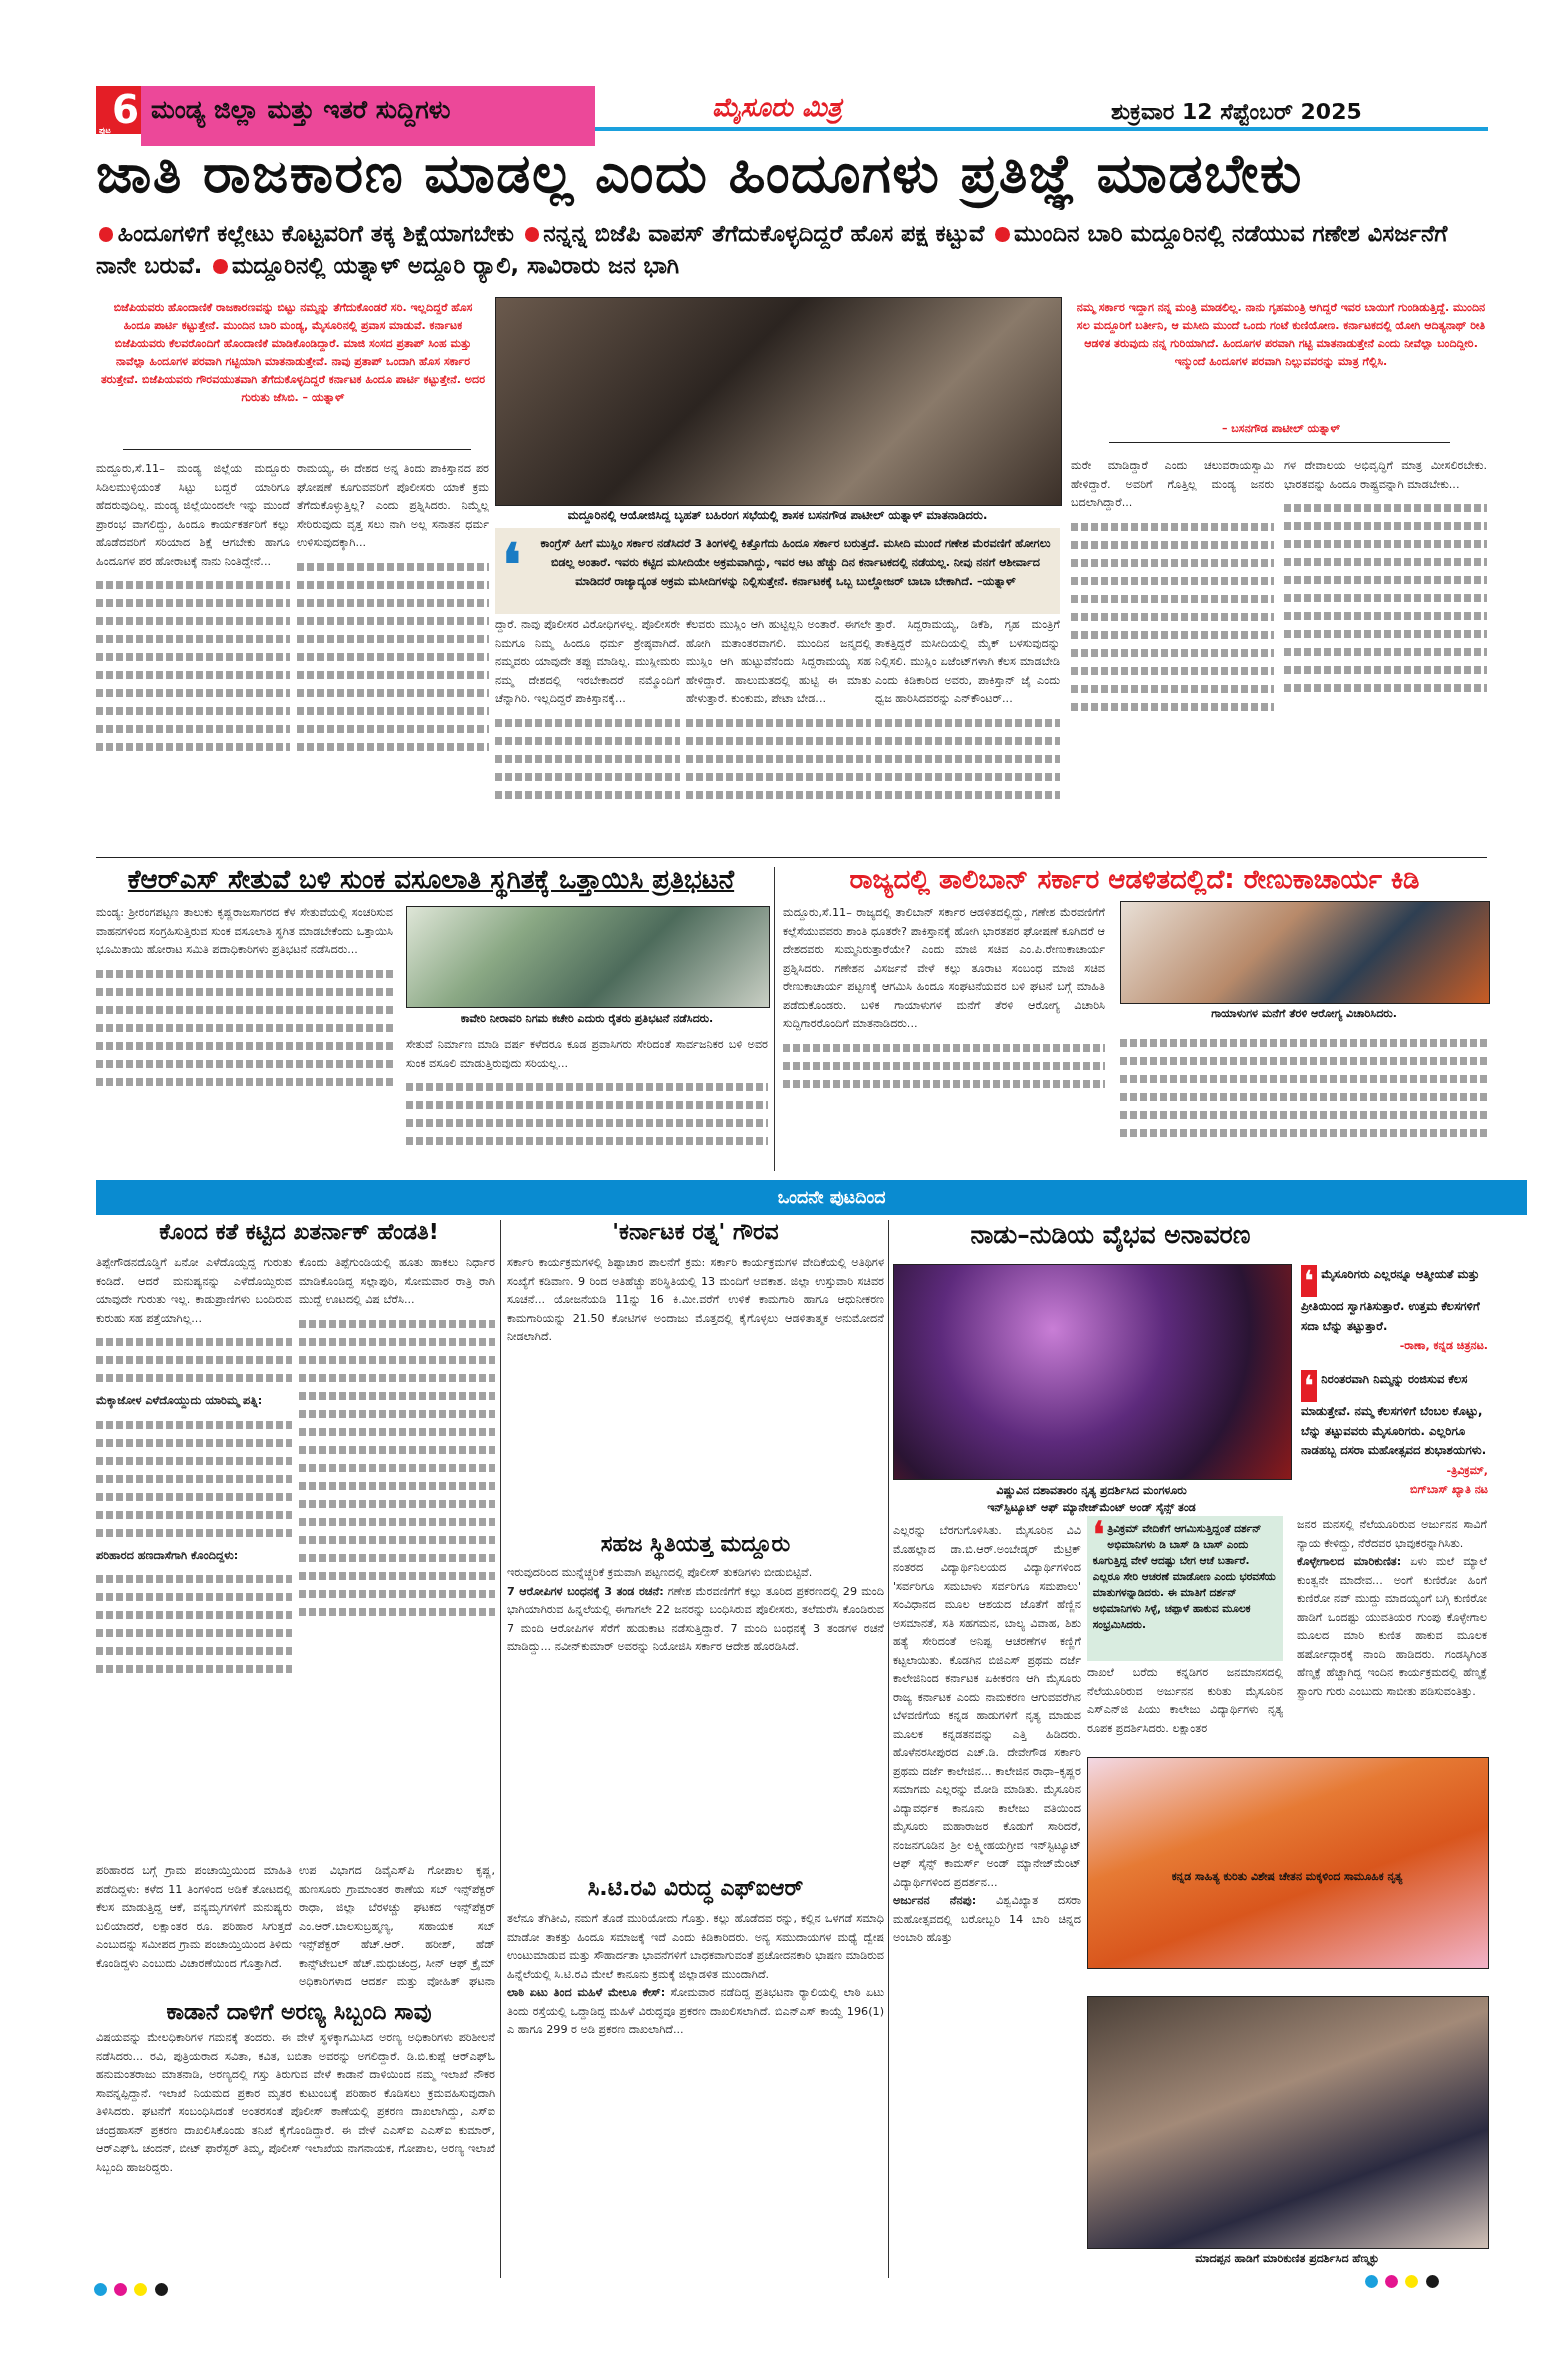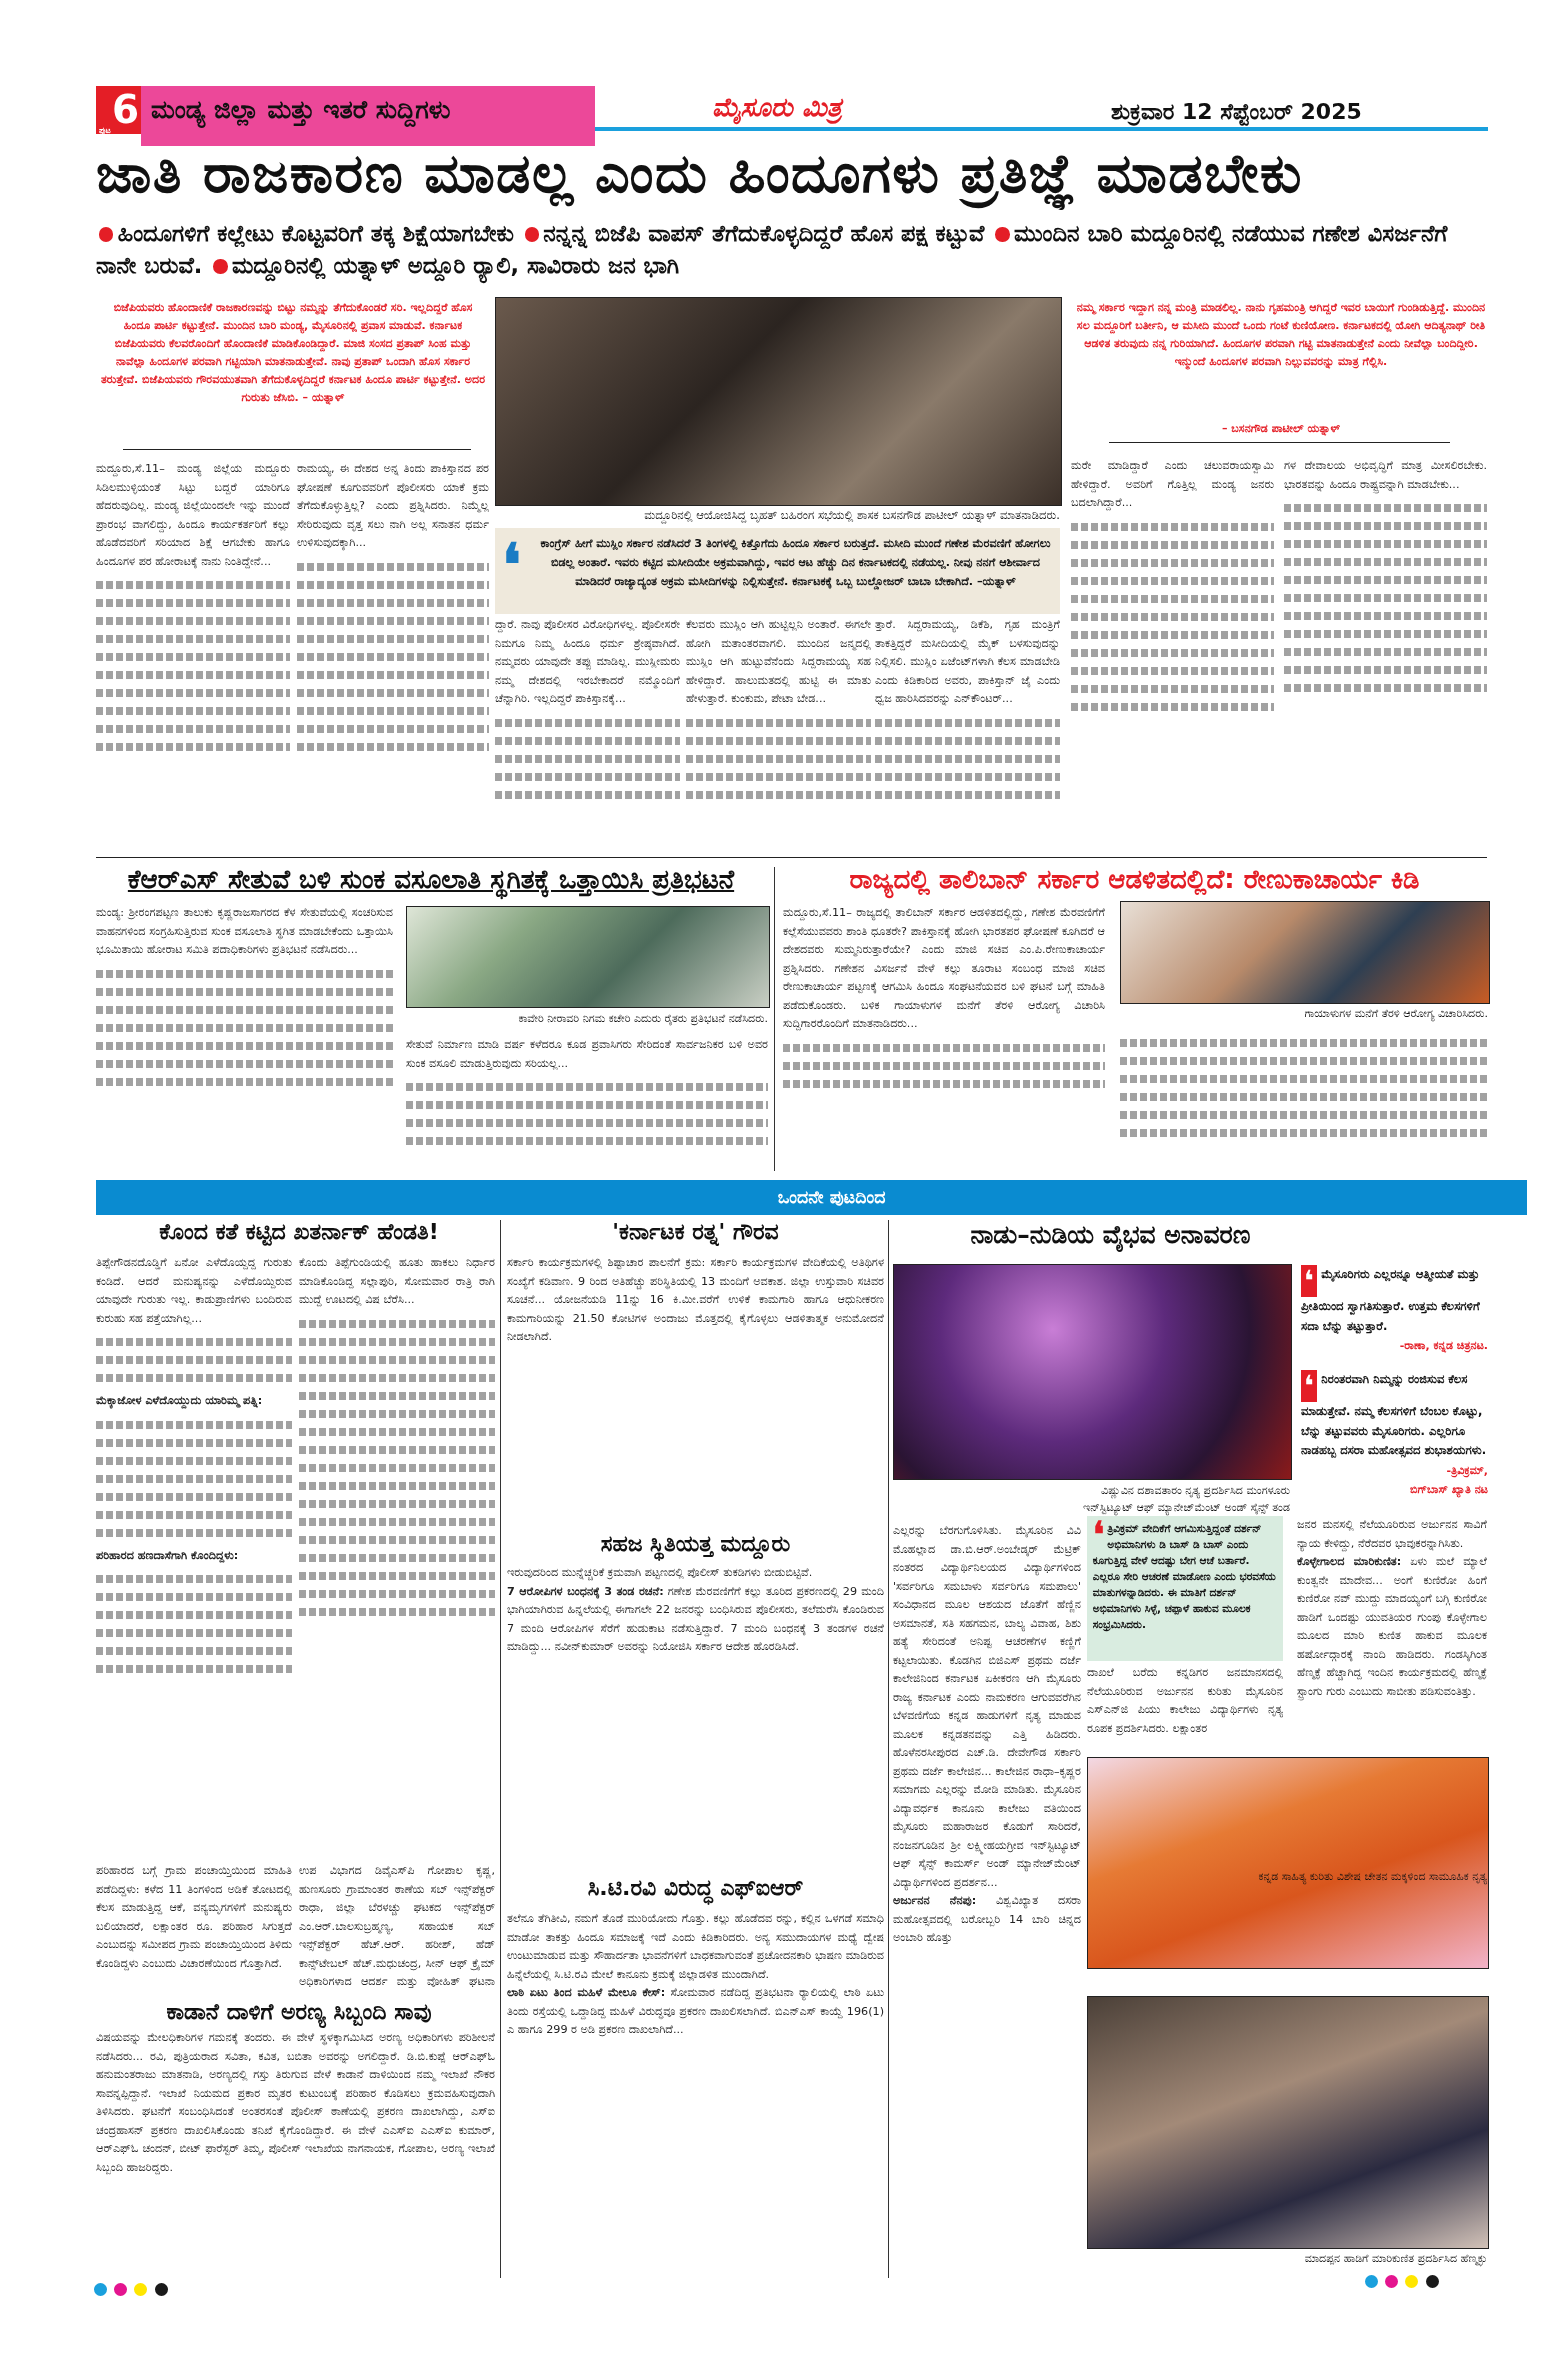--- a/index.html
+++ b/index.html
@@ -17,21 +17,21 @@
   .headline{left:96px;top:142px;width:1391px;height:70px;font-size:54px;font-weight:bold;letter-spacing:1.4px;white-space:nowrap;overflow:hidden;}
   .subheads{left:96px;top:217px;width:1391px;font-size:22.5px;font-weight:bold;line-height:32px;}
   .bullet{display:inline-block;width:14.5px;height:14.5px;border-radius:50%;background:#e41e26;margin:0 4.3px 0 2.9px;vertical-align:middle;}
   .red-quote{color:#e41e26;font-size:11px;line-height:18px;text-align:center;font-weight:bold;}
   .photo{background:linear-gradient(135deg,#6b5a4d,#2b2420 40%,#8a7a6a 70%,#3a2f28);border:0.7px solid #222;}
   .photo.green{background:linear-gradient(135deg,#dfe6d8,#8aa884 30%,#4d6b5b 60%,#c9cfc4);}
   .photo.room{background:linear-gradient(135deg,#e8dfd6,#b88a6a 40%,#2e3f52 65%,#c85c24);}
   .photo.stage{background:radial-gradient(circle at 40% 30%,#c97ed6,#5d2a7c 40%,#2a1433 70%,#8b1a1a);}
   .photo.orange{background:linear-gradient(160deg,#f3d9e5,#e67a34 35%,#d9561d 60%,#f2b3c9);}
   .photo.crowd{background:linear-gradient(160deg,#4b4038,#a38a78 40%,#2a2a40 70%,#d2c2b8);}
-  .caption{font-size:12.3px;font-weight:normal;text-align:right;line-height:19px;}
+  .caption{font-size:12.3px;font-weight:bold;text-align:center;line-height:19px;}
   .quote-box{background:#efe9dc;}
   .green-box{background:#d9ece0;}
   .body-text{font-size:11.2px;line-height:18.5px;text-align:justify;color:#222;overflow:hidden;}
   .filler{display:block;height:8px;margin:10px 0;background:repeating-linear-gradient(90deg,#555 0 7.2px,transparent 7.2px 10px);opacity:.55;}
   .col-rule{background:#333;width:0.7px;}
   .h2{font-weight:bold;white-space:nowrap;text-align:center;}
   .quote-mark{display:inline-block;font-size:58px;line-height:43px;font-weight:bold;font-family:"DejaVu Serif",serif;}
   .band{left:96px;top:1180px;width:1391px;height:35px;background:#0a8bd0;color:#fff;text-align:center;font-size:17.4px;font-weight:bold;line-height:35px;padding-left:40px;}
   .reg{width:13px;height:13px;border-radius:50%;display:inline-block;margin-right:7.2px;}
   .red-q-box{display:inline-block;width:16px;height:32px;background:#e41e26;color:#fff;font-size:29px;line-height:32px;text-align:center;vertical-align:top;margin-right:4.3px;}

